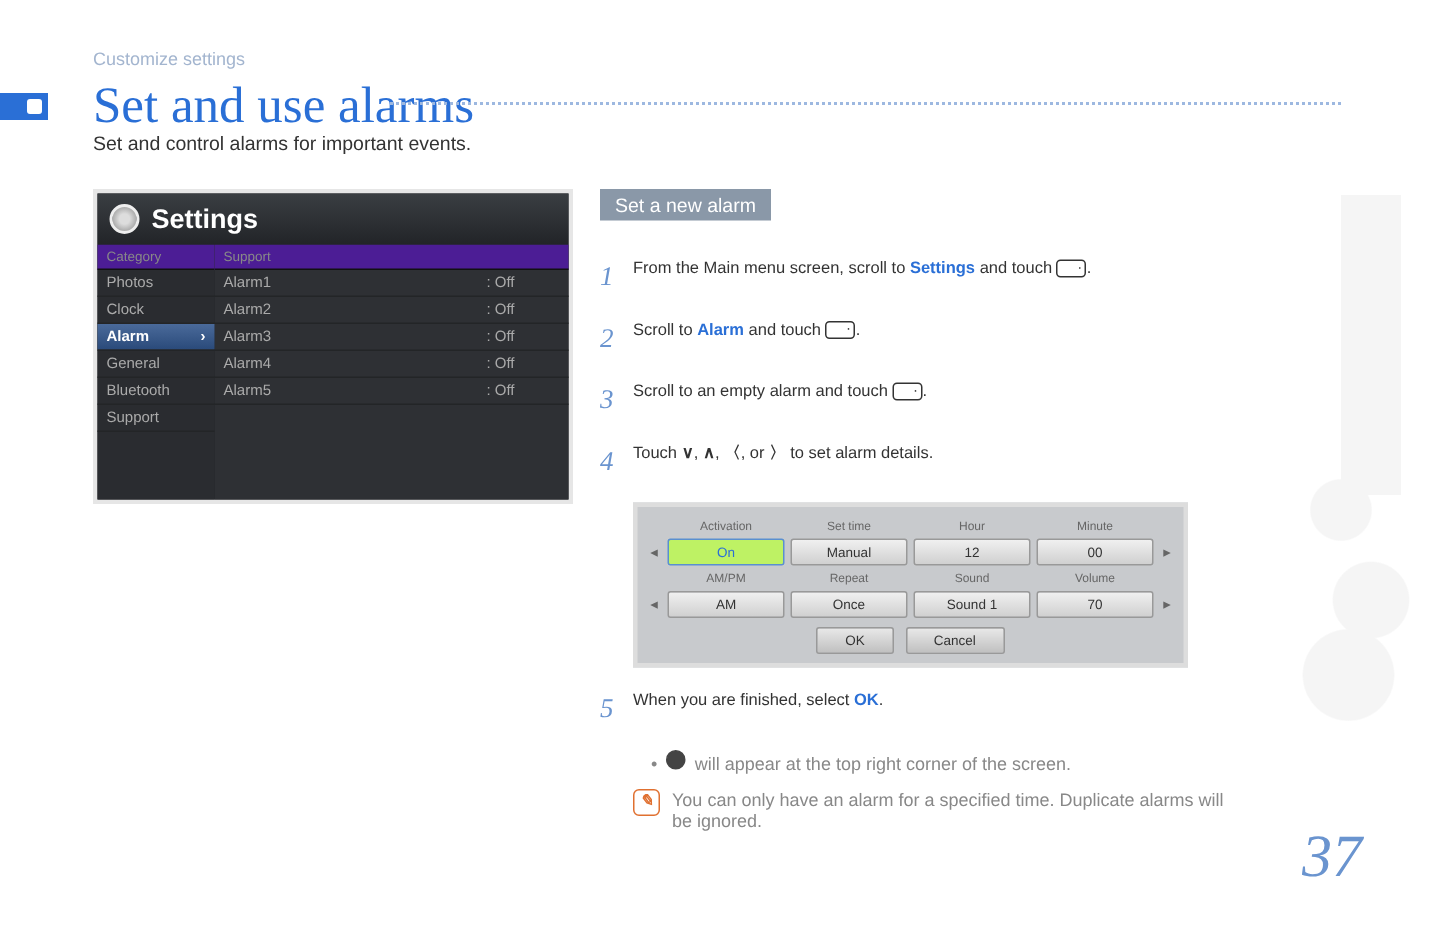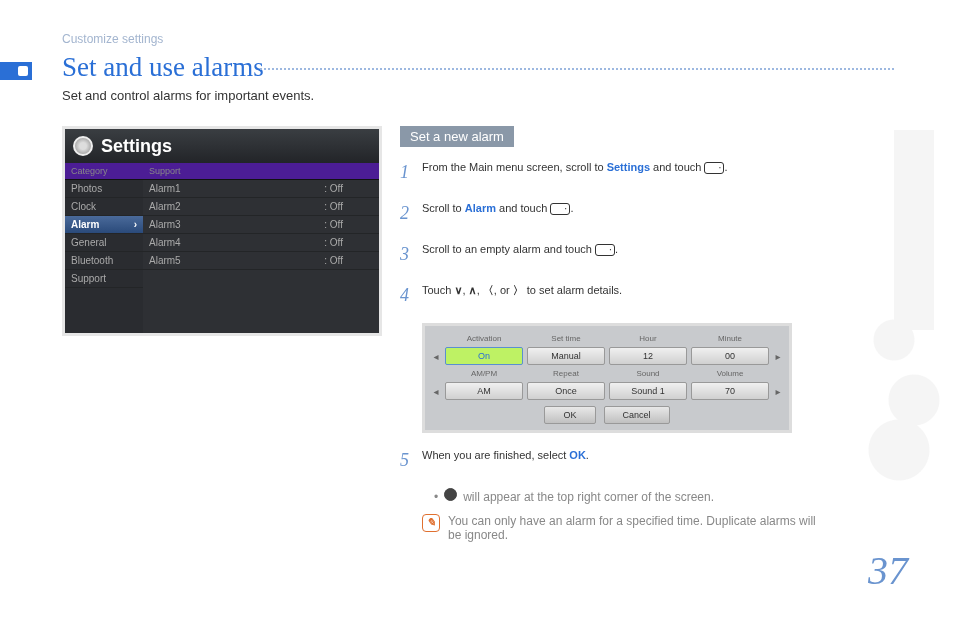--- a/index.html
+++ b/index.html
@@ -33,21 +33,21 @@
     position: absolute;
     right: 4px; top: 4px;
     width: 10px; height: 10px;
     background: #fff;
     border-radius: 2px;
   }
   .page-title {
     position: absolute;
     top: 52px;
     left: 62px;
-    font-size: 27px;
+    font-size: 34px;
     color: #2a6fd6;
     font-family: Georgia, 'Times New Roman', serif;
     font-weight: normal;
   }
   .title-dots {
     position: absolute;
     top: 68px;
     left: 260px;
     right: 60px;
     border-bottom: 2px dotted #9db8e0;
@@ -135,21 +135,21 @@
     top: 126px;
     left: 400px;
     width: 430px;
   }
   .section-badge {
     display: inline-block;
     background: #8a98a8;
     color: #fff;
     padding: 3px 10px;
     font-size: 13px;
-    margin-bottom: 12px;
+    margin-bottom: 24px;
   }
   .step {
     display: flex;
     margin-bottom: 14px;
     line-height: 1.5;
   }
   .step-num {
     font-family: Georgia, 'Times New Roman', serif;
     font-style: italic;
     font-size: 18px;

